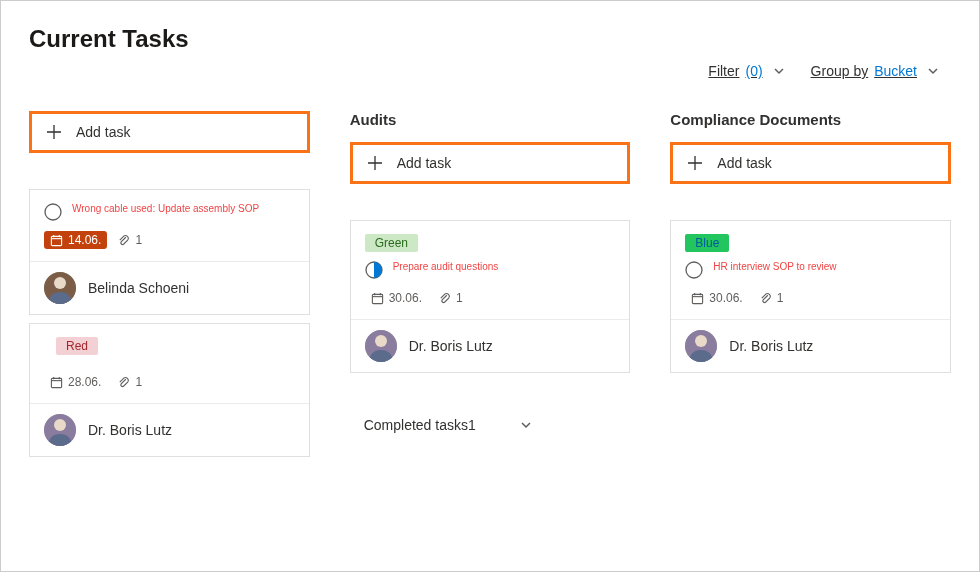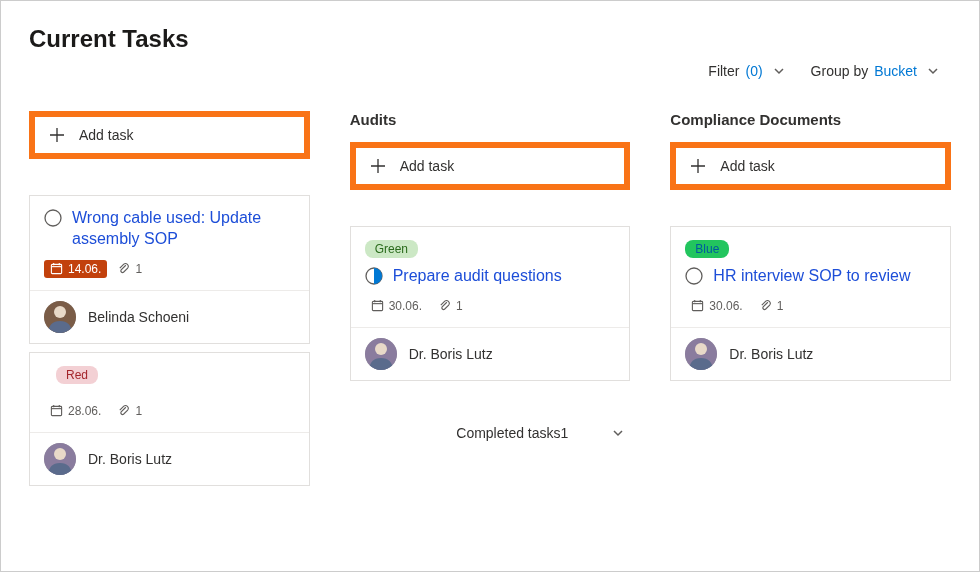--- a/index.html
+++ b/index.html
@@ -36,20 +36,21 @@
       align-items: center;
       padding-right: 12px;
     }
     .toolbar-item {
       display: flex;
       align-items: center;
       gap: 6px;
       font-size: 14px;
       color: #323130;
       cursor: pointer;
+      text-decoration: underline;
     }
     .toolbar-item .link {
       color: #0078d4;
     }
     .chev {
       width: 12px;
       height: 12px;
       display: inline-block;
       margin-left: 4px;
     }
@@ -64,21 +65,21 @@
       display: flex;
       flex-direction: column;
     }
     .col-title {
       font-size: 15px;
       font-weight: 600;
       color: #323130;
       margin-bottom: 14px;
     }
     .add-task {
-      border: 6px solid #f97316;
+      border: 3px solid #f97316;
       padding: 10px 14px;
       display: flex;
       align-items: flex-end;
       gap: 14px;
       font-size: 14px;
       color: #323130;
       cursor: pointer;
       margin-bottom: 36px;
       background: #fff;
     }
@@ -93,41 +94,41 @@
       margin-bottom: 8px;
       display: flex;
       flex-direction: column;
     }
     .card-body {
       padding: 12px 14px 12px 14px;
     }
     .tag {
       display: inline-block;
       padding: 2px 10px;
-      border-radius: 8px;
+      border-radius: 2px;
       font-size: 12px;
       margin-bottom: 8px;
     }
     .tag-green { background: #cce8c5; color: #2a6b1c; }
     .tag-red   { background: #f3d0d4; color: #a4262c; margin-left: 12px; }
     .tag-blue  { background: #22c55e; color: #005a9e; }
     .task-row {
       display: flex;
       align-items: flex-start;
       gap: 10px;
     }
     .radio {
       width: 18px;
       height: 18px;
       flex-shrink: 0;
       margin-top: 1px;
     }
     .task-title {
-      font-size: 16px;
-      color: #1d4ed8;
+      font-size: 10px;
+      color: #ef4444;
       line-height: 1.3;
     }
     .meta-row {
       display: flex;
       align-items: center;
       gap: 10px;
       margin-top: 10px;
       font-size: 12px;
       color: #605e5c;
     }
@@ -182,21 +183,21 @@
       flex-shrink: 0;
     }
     .avatar svg { width: 100%; height: 100%; }
     .assignee-name {
       font-size: 14px;
       color: #323130;
     }
     .completed-row {
       display: flex;
       align-items: center;
-      justify-content: flex-end;
+      justify-content: flex-start;
       padding: 10px 6px 10px 14px;
       margin-top: 26px;
       font-size: 14px;
       color: #323130;
       cursor: pointer;
     }
     .completed-row .right {
       display: flex;
       align-items: center;
       gap: 40px;

